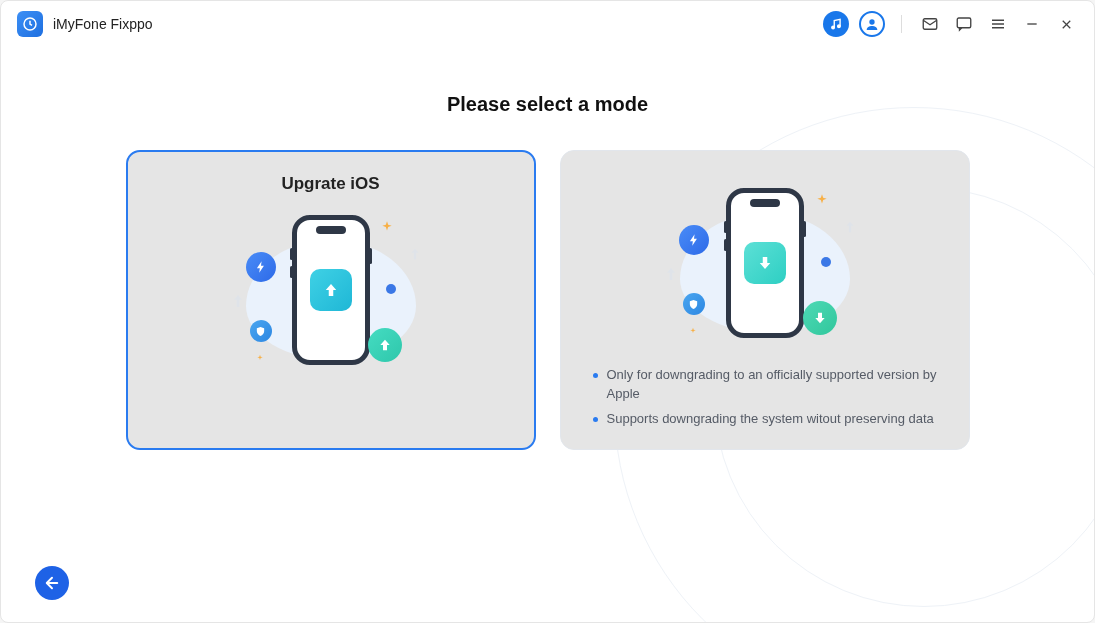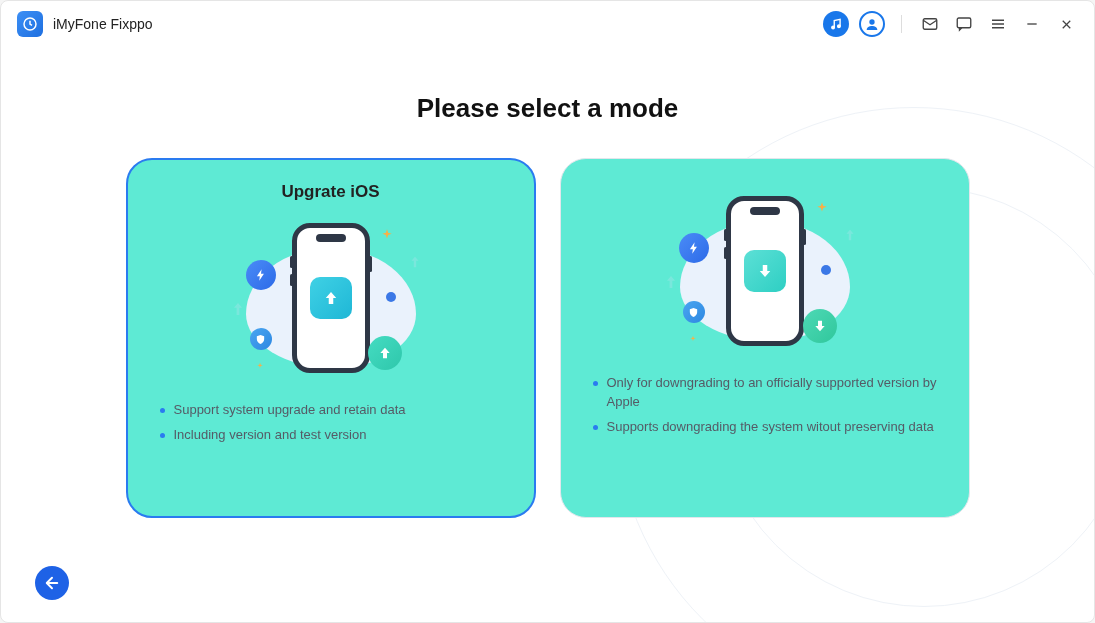--- a/index.html
+++ b/index.html
@@ -11,23 +11,23 @@
   .app-title { font-size: 14px; color: #222; }
   .titlebar-spacer { flex: 1; }
   .titlebar-icons { display: flex; align-items: center; gap: 10px; }
   .ticon { width: 24px; height: 24px; display: flex; align-items: center; justify-content: center; cursor: pointer; color: #444; }
   .ticon.circle-blue { width: 26px; height: 26px; border-radius: 50%; background: #1977ea; color: #fff; }
   .ticon.circle-blue2 { width: 26px; height: 26px; border-radius: 50%; background: #fff; border: 2px solid #1977ea; color: #1977ea; }
   .vsep { width: 1px; height: 18px; background: #ddd; margin: 0 6px; }
   .content { flex: 1; position: relative; padding: 30px 60px 0 60px; overflow: hidden; }
   .bg-deco { position: absolute; right: -120px; top: 60px; width: 600px; height: 600px; border: 1px solid #eef2f7; border-radius: 50%; z-index: 0; }
   .bg-deco2 { position: absolute; right: -40px; top: 140px; width: 420px; height: 420px; border: 1px solid #eef2f7; border-radius: 50%; z-index: 0; }
-  .heading { text-align: center; font-size: 26px; font-weight: 700; color: #111; margin: 16px 0 34px 0; position: relative; z-index: 1; }
+  .heading { text-align: center; font-size: 20px; font-weight: 700; color: #111; margin: 16px 0 34px 0; position: relative; z-index: 1; }
   .cards { display: flex; gap: 24px; justify-content: center; position: relative; z-index: 1; }
-  .card { width: 410px; height: 360px; border: 1px solid #e2e6ec; border-radius: 26px; background: #5eead4; padding: 22px 30px 20px 30px; cursor: pointer; display: flex; flex-direction: column; }
+  .card { width: 410px; height: 300px; border: 1px solid #e2e6ec; border-radius: 14px; background: #e5e5e5; padding: 22px 30px 20px 30px; cursor: pointer; display: flex; flex-direction: column; }
   .card.selected { border: 2px solid #2a7bf0; }
   .card-title { text-align: center; font-size: 17px; font-weight: 700; color: #222; margin-bottom: 6px; }
   .illus { flex: 0 0 180px; display: flex; align-items: center; justify-content: center; position: relative; }
   .blob { position: absolute; width: 170px; height: 120px; background: #eaf2fc; border-radius: 50% 50% 48% 52% / 55% 55% 45% 45%; top: 40px; left: 50%; transform: translateX(-50%); }
   .phone { position: relative; width: 78px; height: 150px; border-radius: 18px; border: 5px solid #2e3746; background: #fff; display: flex; align-items: center; justify-content: center; }
   .notch { position: absolute; top: 6px; left: 50%; transform: translateX(-50%); width: 30px; height: 8px; background: #2e3746; border-radius: 5px; }
   .phone-icon { width: 42px; height: 42px; border-radius: 10px; display: flex; align-items: center; justify-content: center; }
   .phone-icon.up { background: linear-gradient(135deg, #3fd1e5, #1fb7d6); }
   .phone-icon.down { background: linear-gradient(135deg, #5ce0d6, #2ecfc3); }
   .pwr { position: absolute; right: -7px; top: 28px; width: 3px; height: 16px; background: #2e3746; border-radius: 2px; }
@@ -155,24 +155,20 @@
                   <path d="M12 4l7 8h-4v8h-6v-8H5z"></path>
                 </svg>
             </div>
           </div>
           <div class="badge-circle bc-arrow-up">
             <svg width="16" height="16" viewBox="0 0 24 24" fill="#fff">
                 <path d="M12 4l7 8h-4v8h-6v-8H5z"></path>
               </svg>
           </div>
         </div>
-        <ul class="bullets">
-          <li>Support system upgrade and retain data</li>
-          <li>Including version and test version</li>
-        </ul>
       </div>
 
       <div class="card">
         <div class="illus">
           <div class="blob"></div>
           <svg class="faint-arrow" style="left:72px;top:90px" width="16" height="22" viewBox="0 0 24 24" fill="#cfe0f5">
               <path d="M12 3l6 7h-4v11h-4V10H6z"></path>
             </svg>
           <svg class="faint-arrow" style="right:82px;top:44px" width="14" height="20" viewBox="0 0 24 24" fill="#cfe0f5">
               <path d="M12 3l6 7h-4v11h-4V10H6z"></path>

